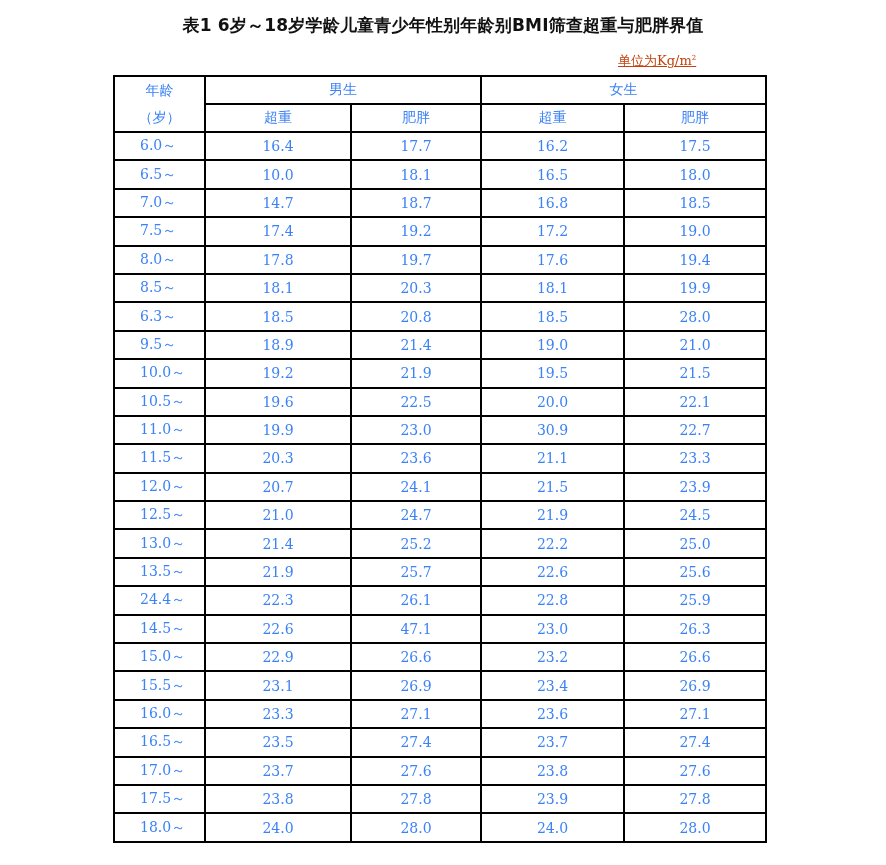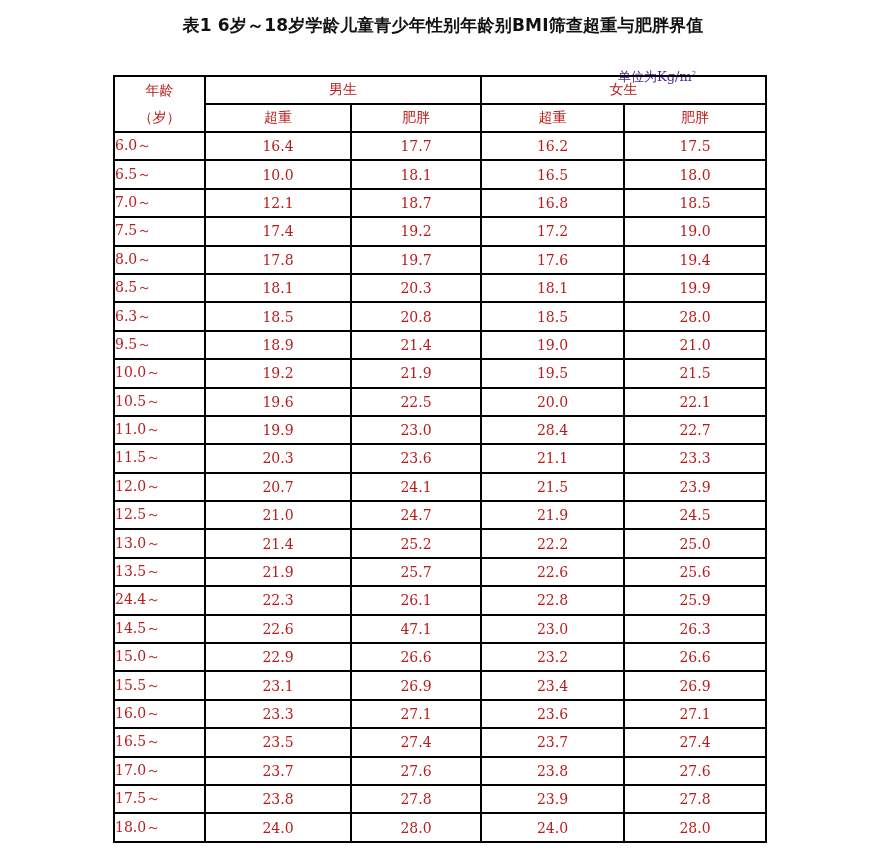--- a/index.html
+++ b/index.html
@@ -5,46 +5,46 @@
     html, body { margin: 0; padding: 0; background: #ffffff; }
     body { width: 886px; height: 865px; position: relative; overflow: hidden; }
     .title {
       position: absolute; left: 0; top: 14px; width: 886px;
       text-align: center;
       font-family: "DejaVu Sans", sans-serif;
       font-weight: bold; font-size: 17px; color: #111;
       letter-spacing: 0.2px;
     }
     .unit {
-      position: absolute; left: 618px; top: 68px;
+      position: absolute; left: 618px; top: 52px;
       font-family: "DejaVu Serif", serif;
-      font-size: 13px; color: #4c1d95;
+      font-size: 13px; color: #c2410c; text-decoration: underline;
     }
     .unit sup { font-size: 7px; }
     table.bmi {
       position: absolute; left: 113px; top: 75px;
       width: 652px;
       border-collapse: collapse;
       border: 2px solid #000;
       font-family: "DejaVu Serif", serif;
-      font-size: 14px; color: #b91c1c;
+      font-size: 14px; color: #3b82f6;
       table-layout: fixed;
     }
     table.bmi th, table.bmi td {
       border: 2px solid #000;
       text-align: center;
       padding: 0;
       font-weight: normal;
       vertical-align: middle;
     }
     table.bmi tr.h1 th { height: 25px; }
     table.bmi tr.h2 th { height: 25px; }
     table.bmi tbody td { height: 26.4px; }
     table.bmi th.age-head { line-height: 27px; }
-    table.bmi td.age { text-align: left; }
+    table.bmi td.age { text-align: left; padding-left: 25px; }
   </style>
 </head>
 <body>
 
 <div class="title">表1 6岁～18岁学龄儿童青少年性别年龄别BMI筛查超重与肥胖界值</div>
 
 <div class="unit"><span>单位为Kg/m</span><sup>2</sup></div>
 
 <table class="bmi">
   <colgroup>
@@ -77,21 +77,21 @@
       </tr>
       <tr>
         <td class="age">6.5～</td>
         <td>10.0</td>
         <td>18.1</td>
         <td>16.5</td>
         <td>18.0</td>
       </tr>
       <tr>
         <td class="age">7.0～</td>
-        <td>12.1</td>
+        <td>14.7</td>
         <td>18.7</td>
         <td>16.8</td>
         <td>18.5</td>
       </tr>
       <tr>
         <td class="age">7.5～</td>
         <td>17.4</td>
         <td>19.2</td>
         <td>17.2</td>
         <td>19.0</td>
@@ -135,21 +135,21 @@
         <td class="age">10.5～</td>
         <td>19.6</td>
         <td>22.5</td>
         <td>20.0</td>
         <td>22.1</td>
       </tr>
       <tr>
         <td class="age">11.0～</td>
         <td>19.9</td>
         <td>23.0</td>
-        <td>28.4</td>
+        <td>30.9</td>
         <td>22.7</td>
       </tr>
       <tr>
         <td class="age">11.5～</td>
         <td>20.3</td>
         <td>23.6</td>
         <td>21.1</td>
         <td>23.3</td>
       </tr>
       <tr>

